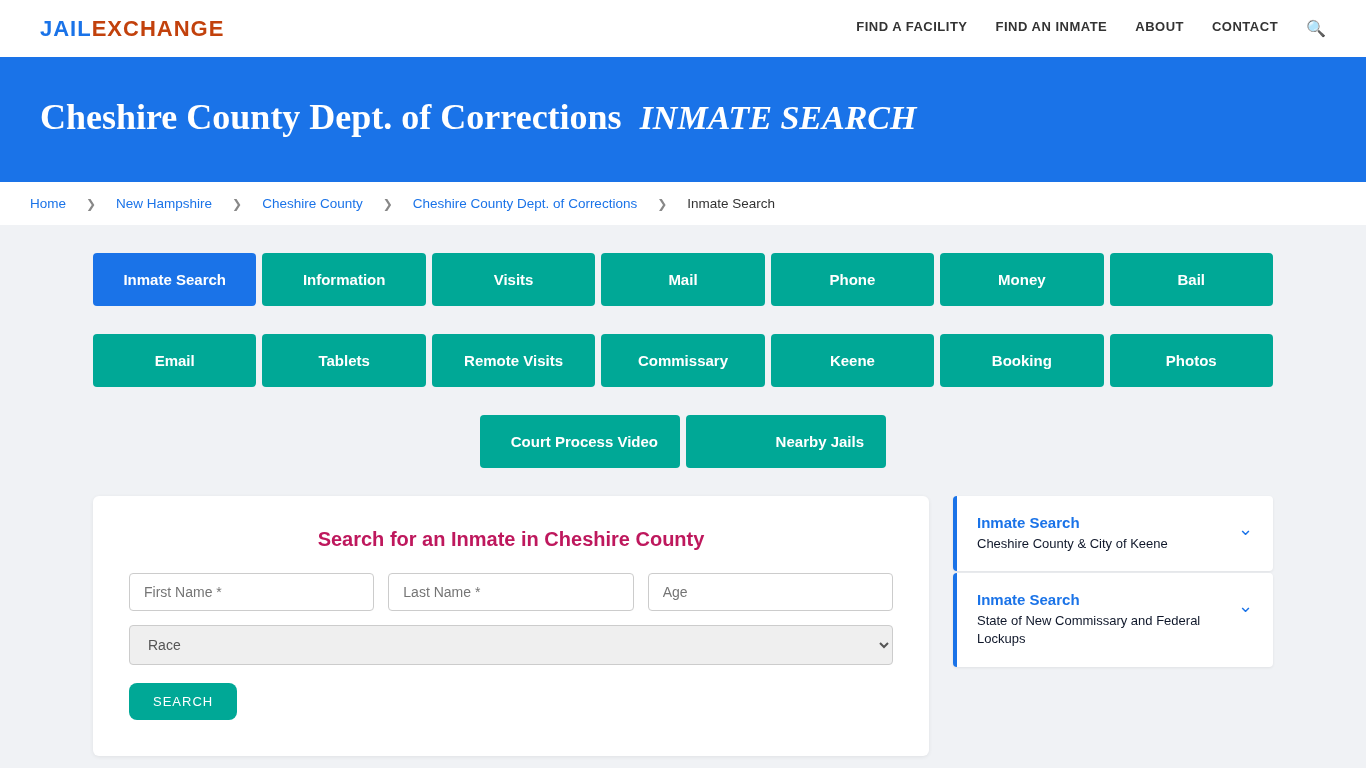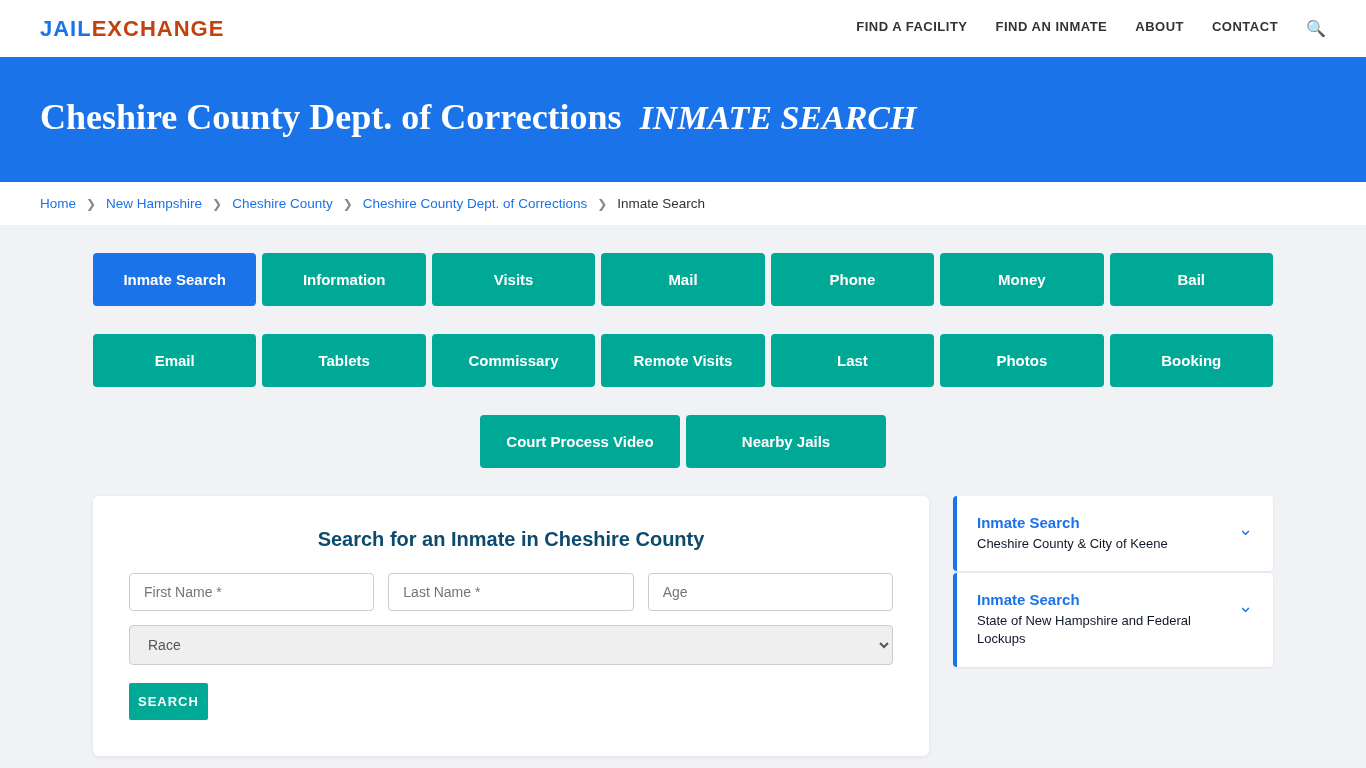--- a/index.html
+++ b/index.html
@@ -58,25 +58,25 @@
     }
     .hero h1 em {
       font-style: italic;
       font-weight: 800;
       font-size: 34px;
     }
 
     
     .breadcrumb {
       background: #fff;
-      padding: 14px 40px;
+      padding: 14px 30px;
       font-size: 13.5px;
       display: flex;
       align-items: center;
-      gap: 10px;
+      gap: 20px;
       flex-wrap: wrap;
     }
     .breadcrumb a, .breadcrumb span.bc-link {
       color: #1a73e8;
       cursor: pointer;
       text-decoration: none;
     }
     .breadcrumb .sep { color: #888; font-size: 12px; }
     .breadcrumb .current { color: #333; }
 
@@ -105,20 +105,21 @@
       text-align: center;
       color: #fff;
       background: #00a896;
       flex: 1 1 130px;
     }
     .tab-btn.active {
       background: #1a73e8;
     }
     .tab-btn.row3 {
       flex: 0 1 200px;
+      text-align: right;
     }
 
     
     .lower-section {
       display: flex;
       gap: 24px;
       align-items: flex-start;
     }
 
     
@@ -127,45 +128,45 @@
       border-radius: 6px;
       padding: 32px 36px 36px;
       flex: 1 1 600px;
       box-shadow: 0 1px 4px rgba(0,0,0,0.07);
     }
     .search-panel h2 {
       font-size: 20px;
       font-weight: 700;
       margin-bottom: 22px;
       text-align: center;
-      color: #0c4a6e;
+      color: #be185d;
     }
     .search-fields {
       display: flex;
       gap: 14px;
       flex-wrap: wrap;
       margin-bottom: 18px;
     }
     .search-fields input, .search-fields select {
       border: 1px solid #ccc;
       border-radius: 4px;
       padding: 10px 14px;
       font-size: 14px;
       color: #555;
       flex: 1 1 120px;
       outline: none;
     }
     .search-btn {
       background: #00a896;
       color: #fff;
       border: none;
-      border-radius: 2px;
-      padding: 11px 9px;
+      border-radius: 8px;
+      padding: 11px 24px;
       font-size: 13px;
-      font-weight: 700;
+      font-weight: 400;
       letter-spacing: 1px;
       cursor: pointer;
       text-transform: uppercase;
     }
 
     
     .sidebar {
       flex: 0 0 320px;
       display: flex;
       flex-direction: column;
@@ -242,25 +243,25 @@
     <button class="tab-btn">Visits</button>
     <button class="tab-btn">Mail</button>
     <button class="tab-btn">Phone</button>
     <button class="tab-btn">Money</button>
     <button class="tab-btn">Bail</button>
   </div>
 
   <div class="tab-grid">
     <button class="tab-btn">Email</button>
     <button class="tab-btn">Tablets</button>
+    <button class="tab-btn">Remote Visits</button>
     <button class="tab-btn">Commissary</button>
-    <button class="tab-btn">Remote Visits</button>
-    <button class="tab-btn">Last</button>
+    <button class="tab-btn">Keene</button>
+    <button class="tab-btn">Booking</button>
     <button class="tab-btn">Photos</button>
-    <button class="tab-btn">Booking</button>
   </div>
 
   <div class="tab-grid" style="justify-content: center;">
     <button class="tab-btn row3">Court Process Video</button>
     <button class="tab-btn row3">Nearby Jails</button>
   </div>
 
   <div class="lower-section">
 
     <div class="search-panel">
@@ -285,20 +286,20 @@
       <div class="sidebar-card">
         <div class="sidebar-card-text">
           <h3>Inmate Search</h3>
           <p>Cheshire County &amp; City of Keene</p>
         </div>
         <span class="chevron-icon">⌄</span>
       </div>
       <div class="sidebar-card">
         <div class="sidebar-card-text">
           <h3>Inmate Search</h3>
-          <p>State of New Hampshire and Federal Lockups</p>
+          <p>State of New Commissary and Federal Lockups</p>
         </div>
         <span class="chevron-icon">⌄</span>
       </div>
     </div>
 
   </div>
 </div>
 
 </body></html>

